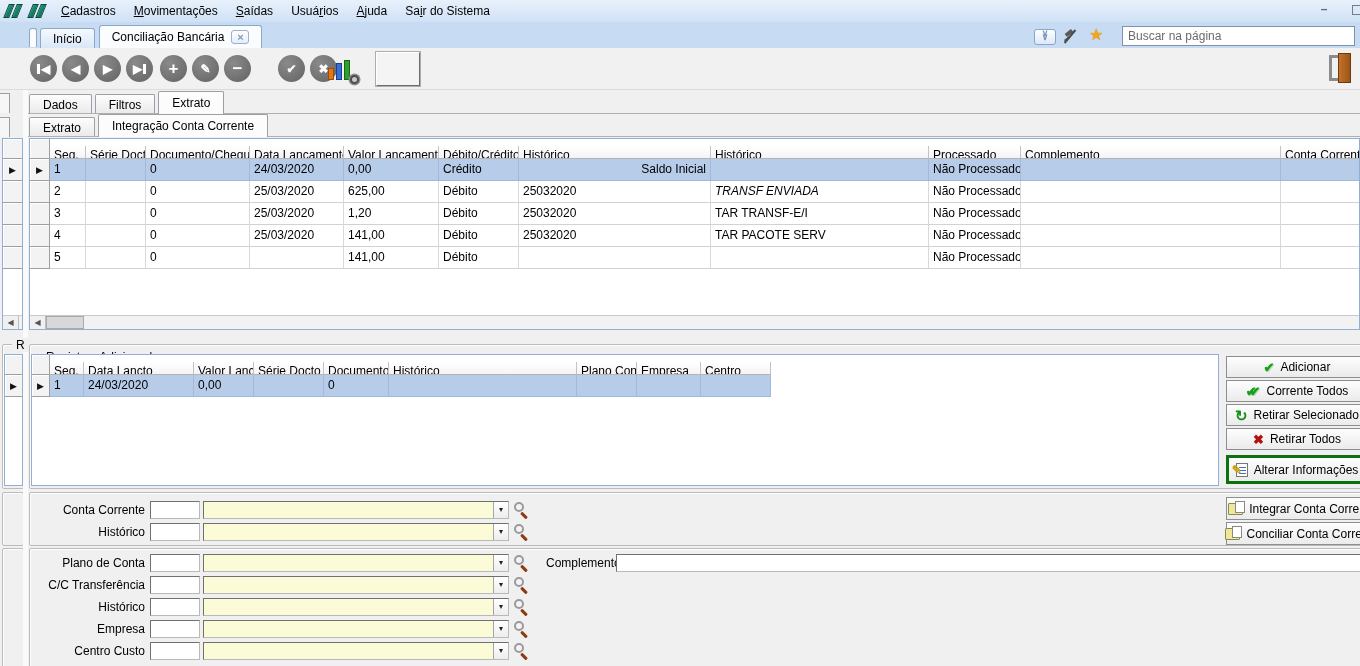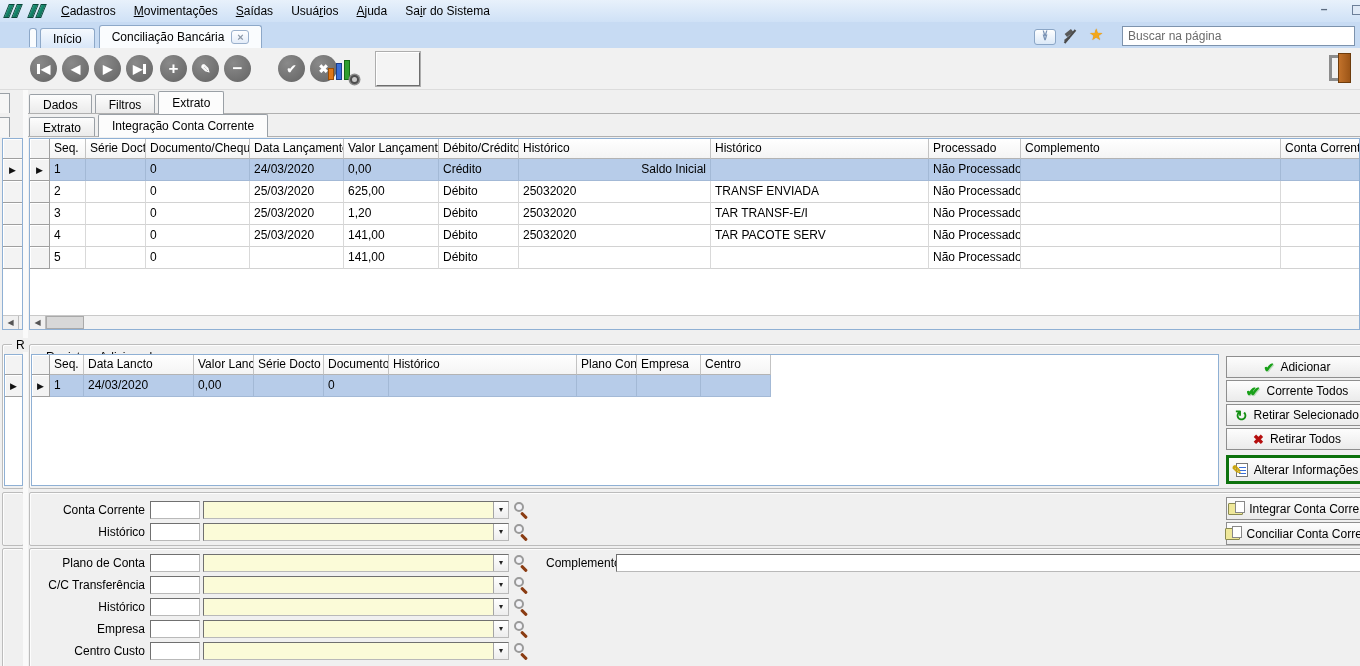--- a/index.html
+++ b/index.html
@@ -55,21 +55,21 @@
 
   
   .tabstrip { display:flex; align-items:flex-end; gap:3px; }
   .tab { display:flex; align-items:center; justify-content:center; padding:0 13px; height:20px; border:1px solid #9aa0a6; border-bottom:none; border-radius:2px 2px 0 0; background:linear-gradient(#fdfdfd,#e9e9e9); position:relative; }
   .tab.active { height:23px; background:#fcfcfc; z-index:3; }
   .strip-line { height:1px; background:#b0b0b0; }
 
   
   .grid { background:#fff; border:1px solid #8fb0d4; overflow:hidden; }
   .g-hrow { display:flex; height:20px; }
-  .gh-cell { flex:none; background:linear-gradient(#ffffff,#f4f4f4); border-right:1px solid #c3c3c3; border-bottom:1px solid #b3b3b3; padding:2px 4px; white-space:nowrap; overflow:hidden; }
+  .gh-cell { flex:none; background:linear-gradient(#ffffff,#f4f4f4); border-right:1px solid #c3c3c3; border-bottom:1px solid #b3b3b3; padding:2px 4px; white-space:nowrap; overflow:hidden;margin-top:7px; }
   .g-row { display:flex; height:22px; }
   .g-cell { flex:none; background:#fff; border-right:1px solid #d9d9d9; border-bottom:1px solid #d2d2d2; padding:3px 4px; white-space:nowrap; overflow:hidden; }
   .g-row.selected .g-cell { background:#b7cce9; border-right-color:#a3b9d6; border-bottom-color:#a3b9d6; }
   .ind-cell { flex:none; background:#f3f3f3; border-right:1px solid #9f9f9f; border-bottom:1px solid #9f9f9f; box-shadow:inset 1px 1px 0 #ffffff; display:flex; align-items:center; justify-content:center; font-size:9px; color:#111; }
   .hscroll { position:absolute; left:0; right:0; bottom:0; height:14px; background:#f2f2f2; border-top:1px solid #c9c9c9; display:flex; }
   .hs-btn { width:16px; height:100%; background:#f0f0f0; border-right:1px solid #bcbcbc; color:#555; font-size:8px; display:flex; align-items:center; justify-content:center; }
   .hs-thumb { width:38px; height:100%; background:#d8d8d8; border:1px solid #a9a9a9; }
 
   
   .groupbox { border:1px solid #bcbcbc; border-radius:2px; box-shadow:inset 1px 1px 0 #fdfdfd; }
@@ -275,21 +275,21 @@
       </div>
       <div class="g-row" style="height: 22px;">
         <div class="ind-cell" style="width: 20px; height: 22px;"></div>
         <div class="g-cell" style="width: 36px;">2</div>
         <div class="g-cell" style="width: 60px;"></div>
         <div class="g-cell" style="width: 104px;">0</div>
         <div class="g-cell" style="width: 94px;">25/03/2020</div>
         <div class="g-cell" style="width: 95px;">625,00</div>
         <div class="g-cell" style="width: 80px;">Débito</div>
         <div class="g-cell" style="width: 192px;">25032020</div>
-        <div class="g-cell" style="width: 218px;">TRANSF ENVIADA</div>
+        <div class="g-cell" style="width: 218px; font-style: italic;">TRANSF ENVIADA</div>
         <div class="g-cell" style="width: 92px;">Não Processado</div>
         <div class="g-cell" style="width: 260px;"></div>
         <div class="g-cell" style="width: 140px;"></div>
       </div>
       <div class="g-row" style="height: 22px;">
         <div class="ind-cell" style="width: 20px; height: 22px;"></div>
         <div class="g-cell" style="width: 36px;">3</div>
         <div class="g-cell" style="width: 60px;"></div>
         <div class="g-cell" style="width: 104px;">0</div>
         <div class="g-cell" style="width: 94px;">25/03/2020</div>

